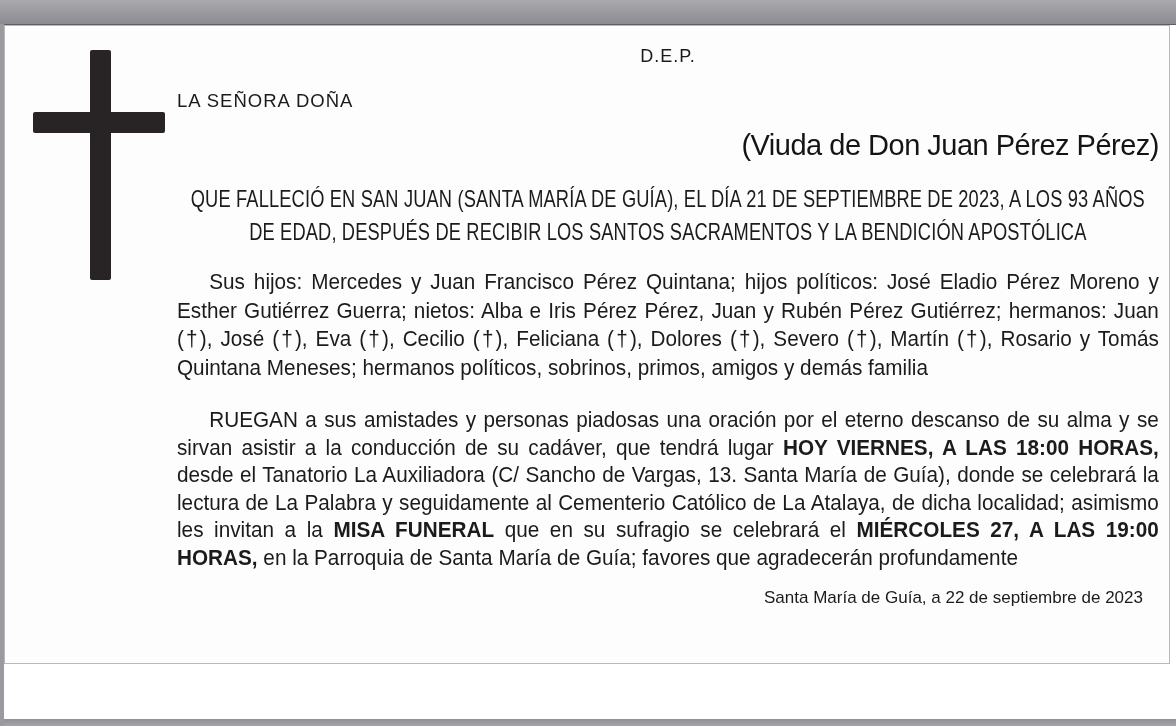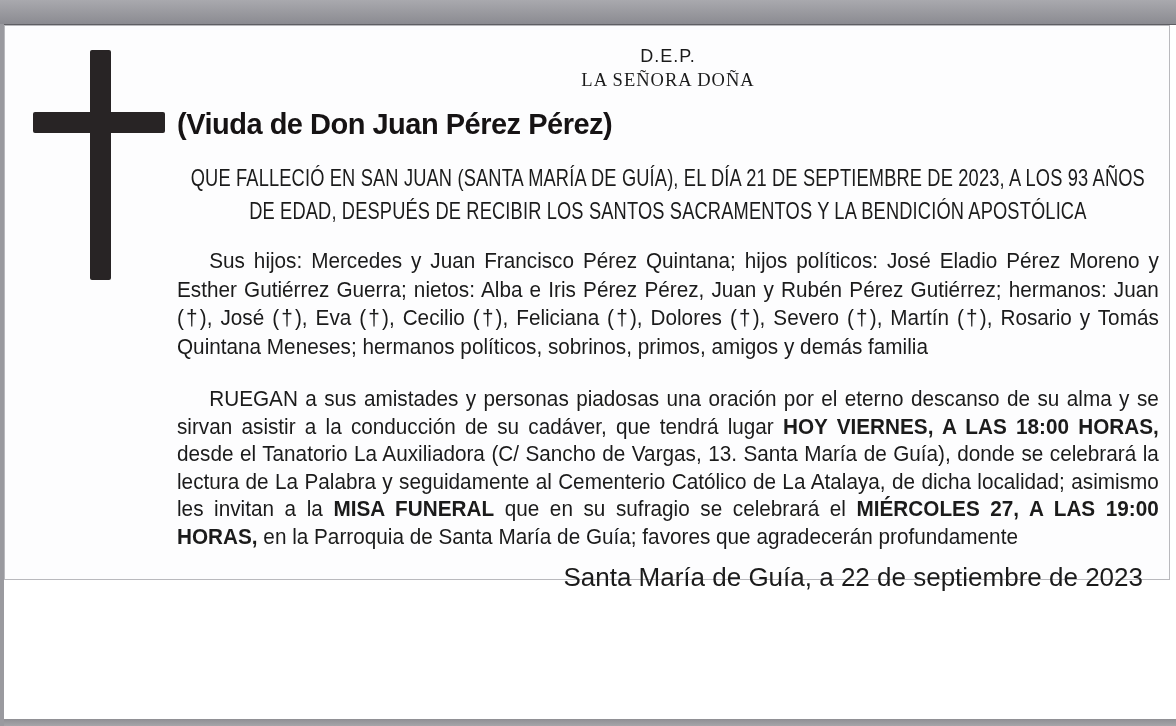--- a/index.html
+++ b/index.html
@@ -21,21 +21,21 @@
     position: absolute; left: 0; top: 24px; width: 4px; height: 702px;
     background: #9a9a9f;
   }
   .bottom-band {
     position: absolute; left: 4px; top: 719px; width: 1172px; height: 7px;
     background: linear-gradient(#8f8f94, #a5a5a9);
   }
 
   
   .card {
-    position: absolute; left: 4px; top: 25px; width: 1166px; height: 555px;
+    position: absolute; left: 4px; top: 25px; width: 1166px; height: 639px;
     background: #fdfdfe;
     border: 1px solid #b9b9bd;
     color: #1b1b1b;
     box-sizing: border-box;
   }
 
   
   .cross {
     position: absolute; left: 28px; top: 24px; width: 132px; height: 230px;
   }
@@ -49,32 +49,31 @@
   }
 
   
   .content {
     position: absolute; left: 172px; top: 0; width: 982px; padding-top: 20px;
   }
   .epitaph {
     text-align: center; font-size: 18px; line-height: 20px; letter-spacing: 1px;
   }
   .honorific {
-    text-align: center; font-size: 18.5px; line-height: 22px; letter-spacing: 1px;
-    margin-top: 3px;
-    font-family: Liberation Serif, serif;
+    text-align: left; font-size: 18.5px; line-height: 22px; letter-spacing: 1px;
+    margin-top: 24px;
   }
   .name {
     margin: 14px 0 0 0; text-align: center;
     font-size: 63px; line-height: 70px; font-weight: bold; letter-spacing: -1.5px;
     white-space: nowrap; color: #161314;
   }
   .widow {
-    margin-top: 14px; text-align: left;
-    font-size: 29px; line-height: 38px; font-weight: bold; letter-spacing: -0.5px;
+    margin-top: 14px; text-align: right;
+    font-size: 29px; line-height: 38px; font-weight: normal; letter-spacing: -0.5px;
     color: #161314;
   }
   .death-notice {
     margin-top: 18px;
     width: 1290px;
     transform: scaleX(0.761); transform-origin: left top;
     text-align: center;
     font-size: 24px; line-height: 33px; letter-spacing: 0.2px;
   }
   .para {
@@ -86,21 +85,21 @@
     margin-top: 20px;
     font-size: 22.5px; line-height: 28.5px; text-indent: 35px;
   }
   .request {
     margin-top: 24px;
     font-size: 22.5px; line-height: 27.5px; text-indent: 35px;
   }
   .seg-bold { font-weight: bold; }
   .closing {
     margin-top: 15px; padding-right: 16px;
-    text-align: right; font-size: 26px; line-height: 24px;
+    text-align: right; font-size: 17px; line-height: 24px;
   }
 </style>
 </head>
 <body>
 
 <div class="page">
 
   <div class="top-band"></div>
   <div class="left-band"></div>
   <div class="bottom-band"></div>

